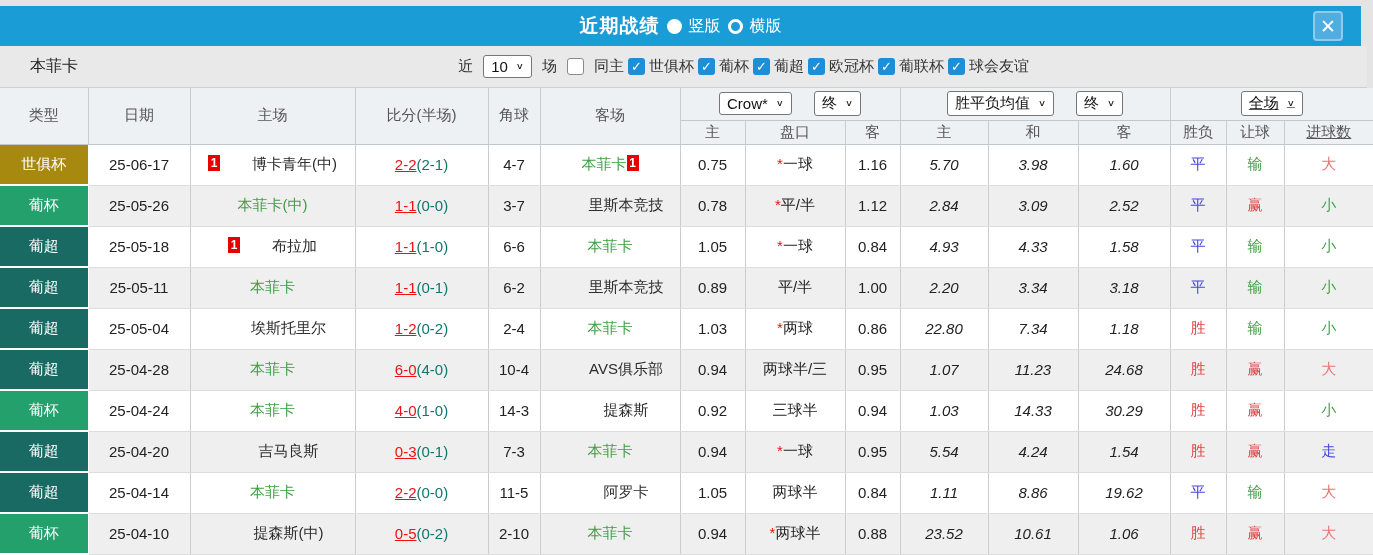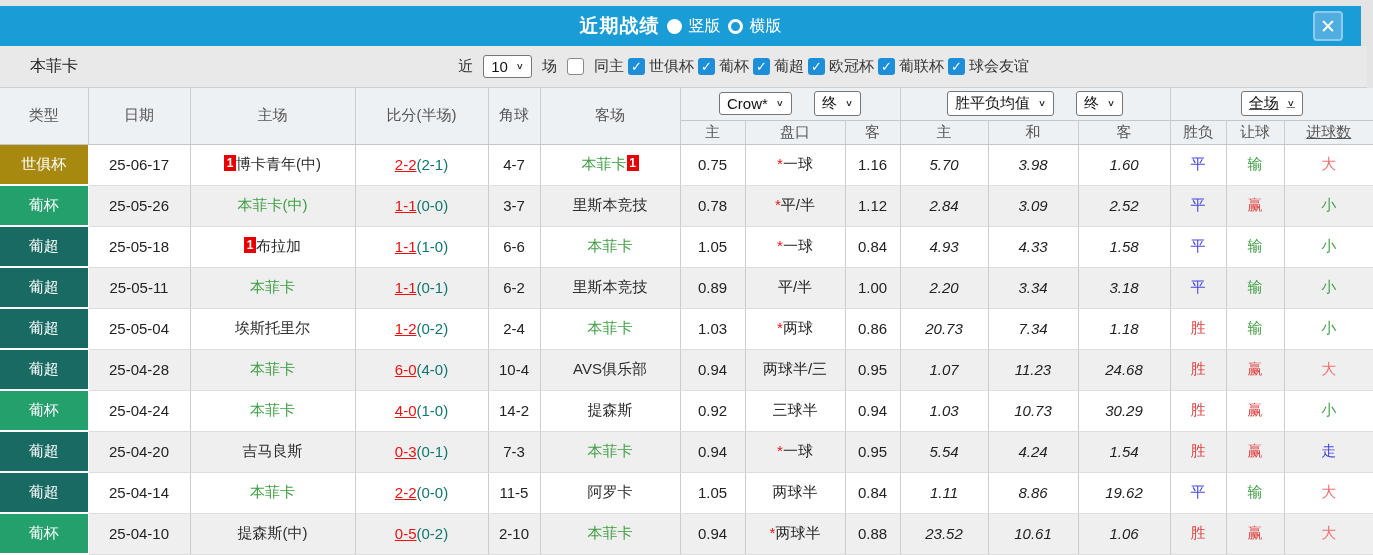--- a/index.html
+++ b/index.html
@@ -67,21 +67,21 @@
   td.type[data-bg="green"] { background:#23a06b !important; }
   td.type[data-bg="teal"]  { background:#186a62 !important; }
 
   .badge { display:inline-block; background:#e60000; color:#fff; font-size:12px; font-weight:bold;
            line-height:16px; min-width:12px; padding:0 2px; vertical-align:2px; }
   .ft { color:#f01010;text-decoration:underline; }
   .ht { color:#0f766e; }
   .star { color:#f01010; }
 
   [data-color="green"]    { color:#3f9e43; }
-  [data-color="dark"]     { color:#2d2d2d; }
+  [data-color="dark"]     { color:#2d2d2d;padding-left:32px; }
   [data-color="red"]      { color:#e04545; }
   [data-color="lightred"] { color:#ee7474; }
   [data-color="blue"]     { color:#4646dc; }
 </style>
 </head>
 <body>
 
 <div class="frame">
   <div class="top-strip"></div>
 
@@ -323,21 +323,21 @@
     </td>
     <td>2-4</td>
     <td>
       <span data-color="green">本菲卡</span>
     </td>
     <td class="c-asia">1.03</td>
     <td class="c-asia">
       <span class="star">*</span><span>两球</span>
     </td>
     <td class="c-asia">0.86</td>
-    <td class="c-euro">20.73</td>
+    <td class="c-euro">22.80</td>
     <td class="c-euro">7.34</td>
     <td class="c-euro">1.18</td>
     <td data-color="red">胜</td>
     <td data-color="green">输</td>
     <td data-color="green">小</td>
   </tr>
 
   <tr>
     <td class="type" data-bg="teal">葡超</td>
     <td>25-04-28</td>
@@ -366,31 +366,31 @@
 
   <tr>
     <td class="type" data-bg="green">葡杯</td>
     <td>25-04-24</td>
     <td>
       <span data-color="green">本菲卡</span>
     </td>
     <td>
       <span class="ft">4-0</span><span class="ht">(1-0)</span>
     </td>
-    <td>14-2</td>
+    <td>14-3</td>
     <td>
       <span data-color="dark">提森斯</span>
     </td>
     <td class="c-asia">0.92</td>
     <td class="c-asia">
       <span>三球半</span>
     </td>
     <td class="c-asia">0.94</td>
     <td class="c-euro">1.03</td>
-    <td class="c-euro">10.73</td>
+    <td class="c-euro">14.33</td>
     <td class="c-euro">30.29</td>
     <td data-color="red">胜</td>
     <td data-color="red">赢</td>
     <td data-color="green">小</td>
   </tr>
 
   <tr>
     <td class="type" data-bg="teal">葡超</td>
     <td>25-04-20</td>
     <td>

